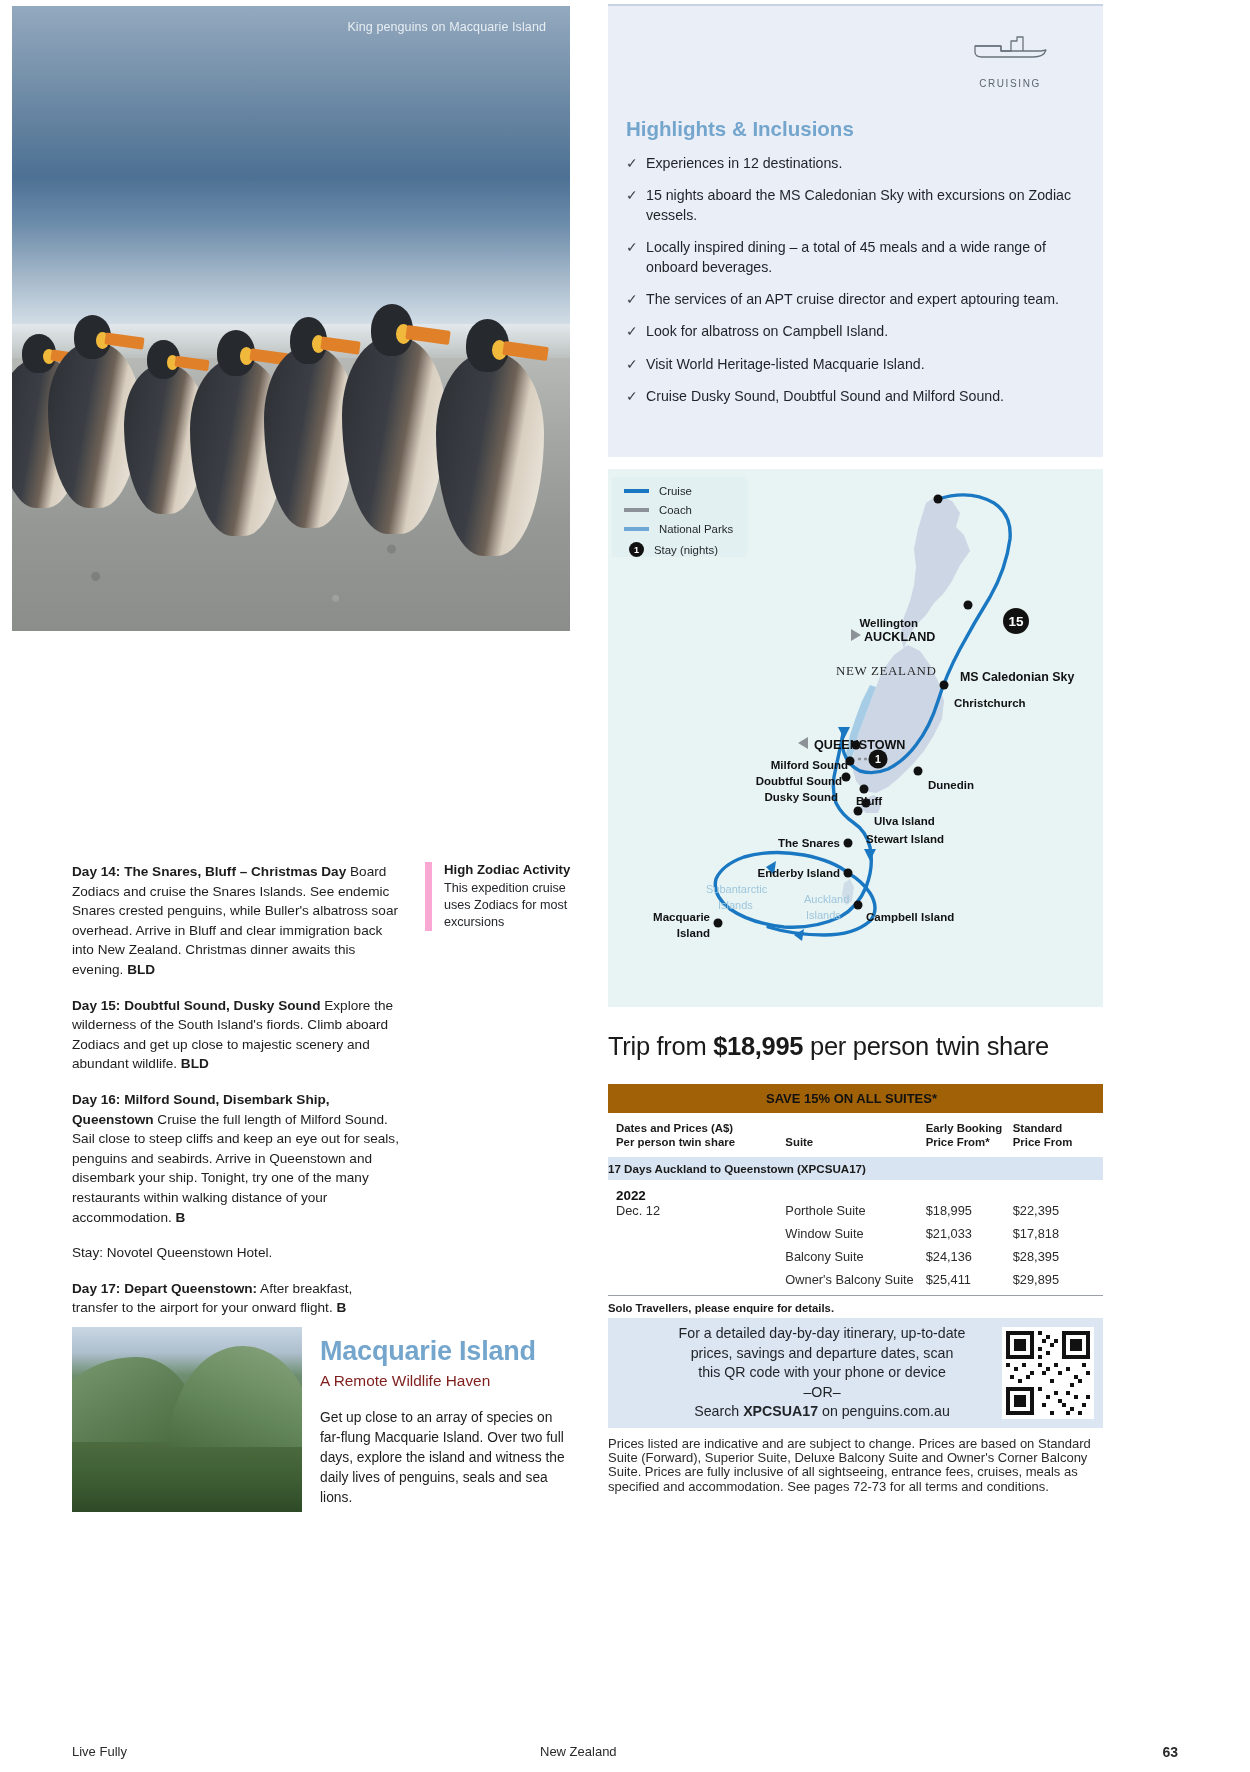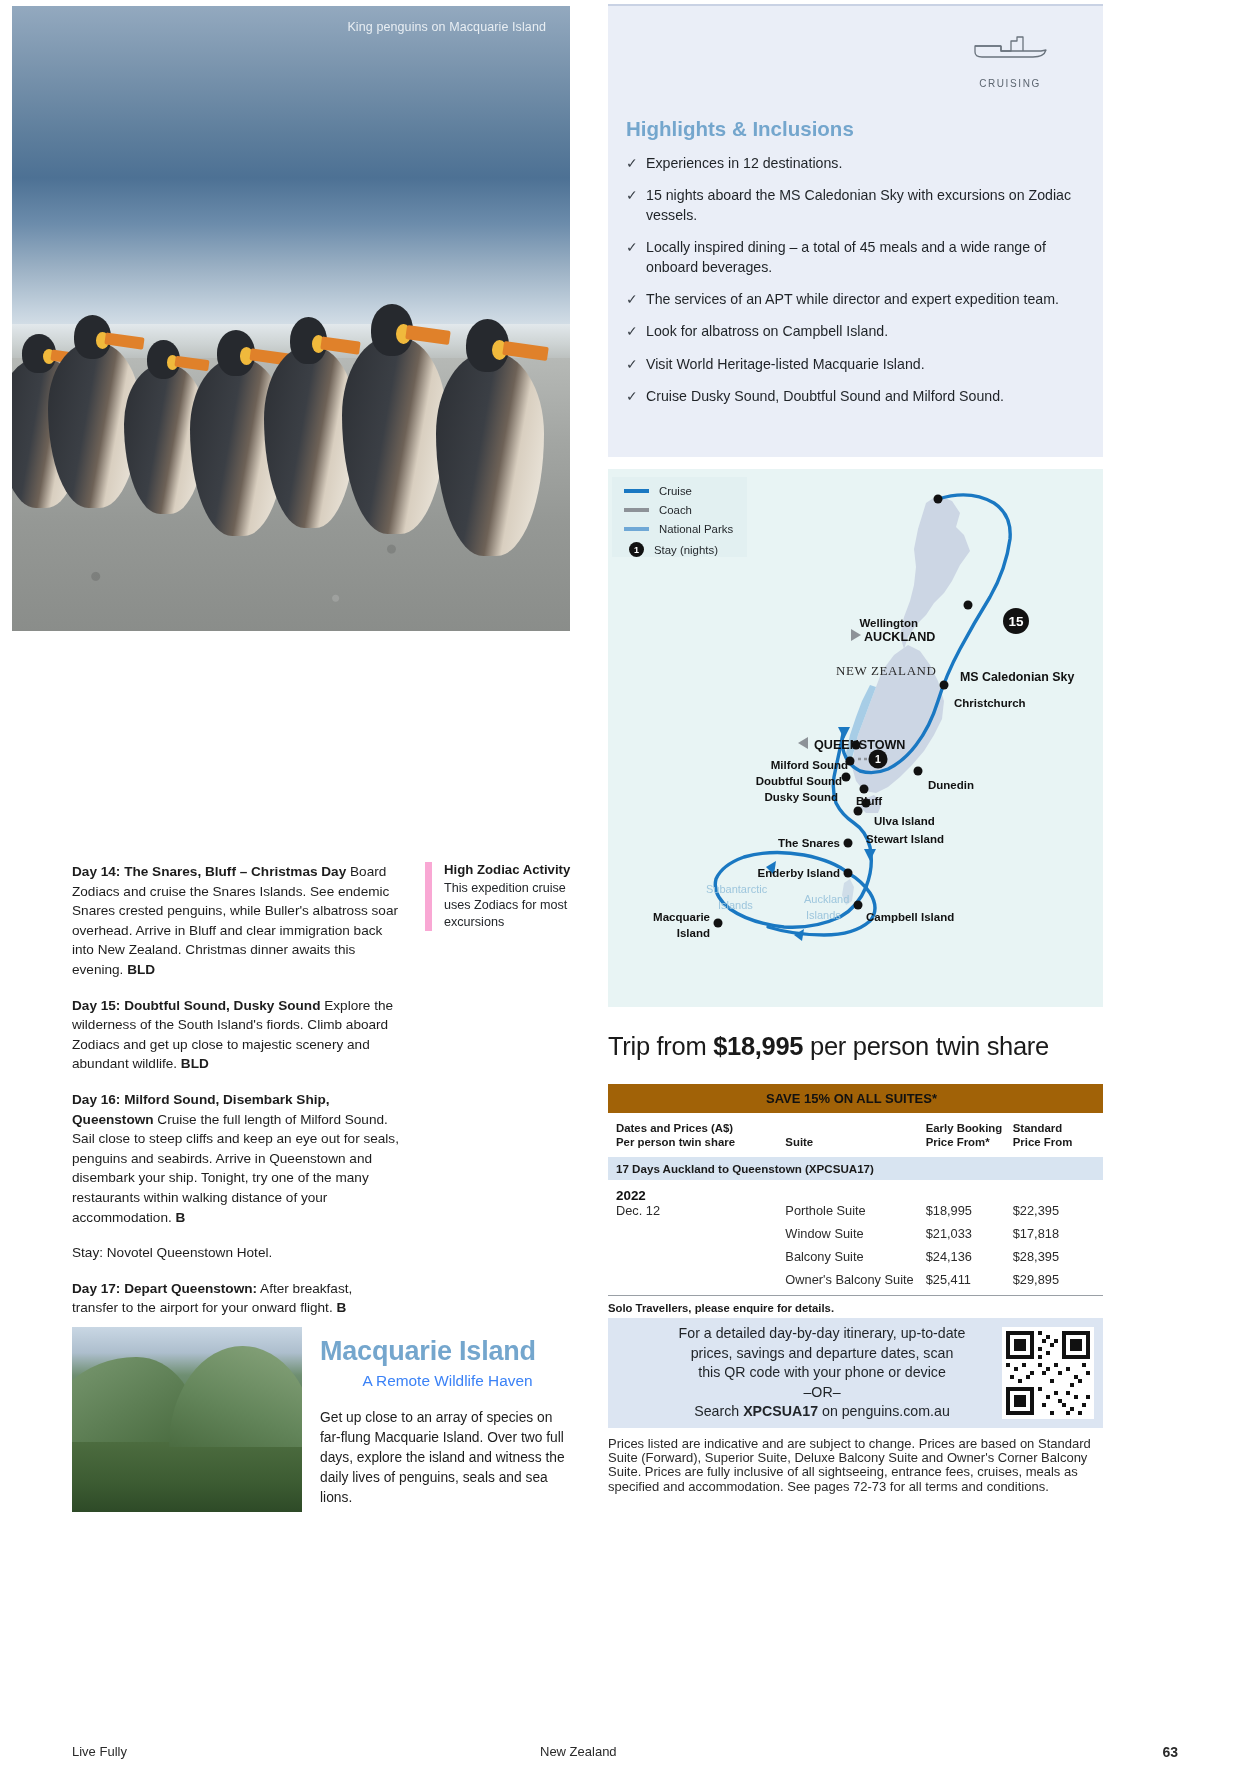--- a/index.html
+++ b/index.html
@@ -74,21 +74,21 @@
     background:linear-gradient(150deg,#7d9c74 0%,#5e7f55 55%,#46683c 100%);
     border-radius:60% 40% 0 0 / 100% 90% 0 0; }
   .mac-photo::after{ content:""; position:absolute; right:-6%; top:10%; width:64%; height:55%;
     background:linear-gradient(200deg,#8aa67e 0%,#63855a 60%,#4b6c41 100%);
     border-radius:50% 50% 0 0 / 100% 100% 0 0; }
   .mac-grass{ position:absolute; left:0; bottom:0; width:100%; height:38%;
     background:linear-gradient(180deg,#4c6c3f 0%,#3c5b32 60%,#2e4a27 100%); }
 
   .mac-text { position:absolute; left:320px; top:1335px; width:255px; }
   .mac-title { font-size:27px; font-weight:bold; color:#74a6cd; line-height:32px; letter-spacing:-.2px; }
-  .mac-sub { font-size:15.4px; color:#3b82f6; margin-top:5px; margin-bottom:18px;text-align:center; }
+  .mac-sub { font-size:15.4px; color:#7f1d1d; margin-top:5px; margin-bottom:18px; }
   .mac-body { font-size:13.8px; line-height:20px; color:#1d1d1d; }
 
   
   .footer { position:absolute; left:0; bottom:28px; width:1250px;
     font-size:13px; color:#2a2a2a; }
   .f-left  { position:absolute; left:72px; }
   .f-mid   { position:absolute; left:540px; }
   .f-right { position:absolute; right:72px; font-weight:bold; font-size:14px; }
 
   
@@ -128,21 +128,21 @@
   .trip-from b { font-weight:bold; }
 
   
   .ptable { position:absolute; left:0; top:1084px; width:495px; font-size:11.5px; }
   .save-bar { background:#a16207; text-align:center; font-weight:bold; font-size:13px; padding:7px 8px 7px 0; color:#111; }
   .thead { display:flex; padding:8px 8px 8px 8px; font-weight:bold; font-size:11.4px; line-height:14px; }
   .th-dates { width:175px; }
   .th-suite { width:145px; padding-top:14px; }
   .th-early { width:90px; }
   .th-std   { width:85px; }
-  .trip-row { background:#d8e4f1; font-weight:bold; font-size:11.6px; padding:5px 8px; }
+  .trip-row { background:#d8e4f1; font-weight:bold; font-size:11.6px; padding:5px 0; }
   .prow { display:flex; padding:4px 8px; font-size:12.8px; color:#2b2b2b; align-items:flex-end; }
   .c-date  { width:175px; }
   .c-suite { width:145px; }
   .c-early { width:90px; }
   .c-std   { width:85px; }
   .c-date .yr { font-weight:bold; font-size:13.4px; color:#111; display:block; }
   .tbl-rule { border-bottom:1px solid #9aa0a6; margin-top:4px; }
   .solo { font-size:11.3px; font-weight:bold; margin-top:6px; color:#1a1a1a; }
 
   
@@ -268,21 +268,21 @@
       <div class="hl-item">
         <span class="hl-check">✓</span>
         <span class="hl-text">15 nights aboard the MS Caledonian Sky with excursions on Zodiac vessels.</span>
       </div>
       <div class="hl-item">
         <span class="hl-check">✓</span>
         <span class="hl-text">Locally inspired dining – a total of 45 meals and a wide range of onboard beverages.</span>
       </div>
       <div class="hl-item">
         <span class="hl-check">✓</span>
-        <span class="hl-text">The services of an APT while director and expert expedition team.</span>
+        <span class="hl-text">The services of an APT cruise director and expert aptouring team.</span>
       </div>
       <div class="hl-item">
         <span class="hl-check">✓</span>
         <span class="hl-text">Look for albatross on Campbell Island.</span>
       </div>
       <div class="hl-item">
         <span class="hl-check">✓</span>
         <span class="hl-text">Visit World Heritage-listed Macquarie Island.</span>
       </div>
       <div class="hl-item">

